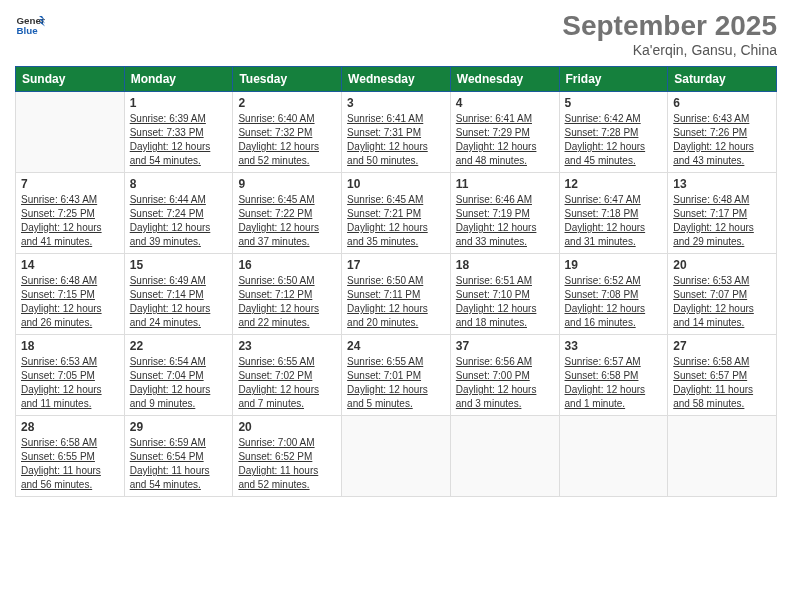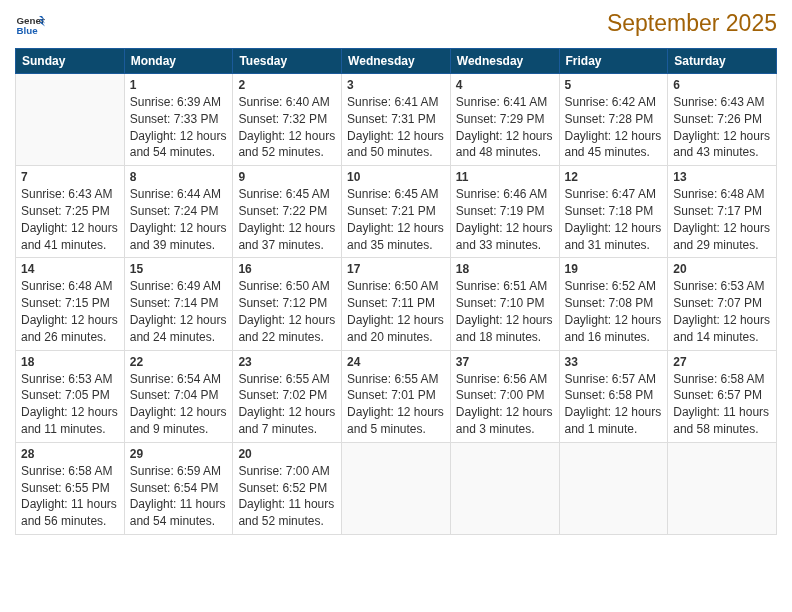--- a/index.html
+++ b/index.html
@@ -27,35 +27,35 @@
       gap: 4px;
     }
     .logo-icon {
       width: 30px;
       height: 30px;
     }
     .title-block {
       text-align: right;
     }
     .month-title {
-      font-size: 23px;
-      font-weight: normal;
-      color: #a16207;
+      font-size: 28px;
+      font-weight: bold;
+      color: #737373;
     }
     .location {
       font-size: 14px;
       color: #555;
     }
     .calendar {
       width: 100%;
       border-collapse: collapse;
       border: 1px solid #ccc;
     }
     .calendar th {
-      background: #0c4a6e;
+      background: #15803d;
       color: #fff;
       font-size: 12px;
       font-weight: bold;
       padding: 5px 6px;
       text-align: left;
       border: 1px solid #1a5a9a;
     }
     .calendar td {
       width: calc(100% / 7);
       vertical-align: top;
@@ -70,39 +70,41 @@
       background: #f9f9f9;
     }
     .day-num {
       font-size: 12px;
       font-weight: bold;
       display: block;
       margin-bottom: 2px;
     }
     .day-info {
       line-height: 1.4;
-      font-size: 12px;
+      font-size: 10px;
+      text-decoration: underline;
     }
   </style>
 </head>
 <body>
 
 <div class="page">
   <div class="header">
     <div class="logo">
       <svg class="logo-icon" viewBox="0 0 40 40">
         <text x="2" y="18" font-size="13" font-weight="bold" fill="#333">General</text>
         <text x="2" y="32" font-size="13" font-weight="bold" fill="#1a5fb4">Blue</text>
         <polygon points="32,8 40,14 36,8" fill="#1a5fb4"></polygon>
         <polygon points="32,12 40,18 36,12" fill="#1a5fb4"></polygon>
         <polygon points="32,16 40,22 36,16" fill="#1a5fb4"></polygon>
       </svg>
     </div>
     <div class="title-block">
       <div class="month-title">September 2025</div>
+      <div class="location">Ka'erqin, Gansu, China</div>
     </div>
   </div>
 
   <table class="calendar">
     <thead>
       <tr>
         <th>Sunday</th>
         <th>Monday</th>
         <th>Tuesday</th>
         <th>Wednesday</th>

